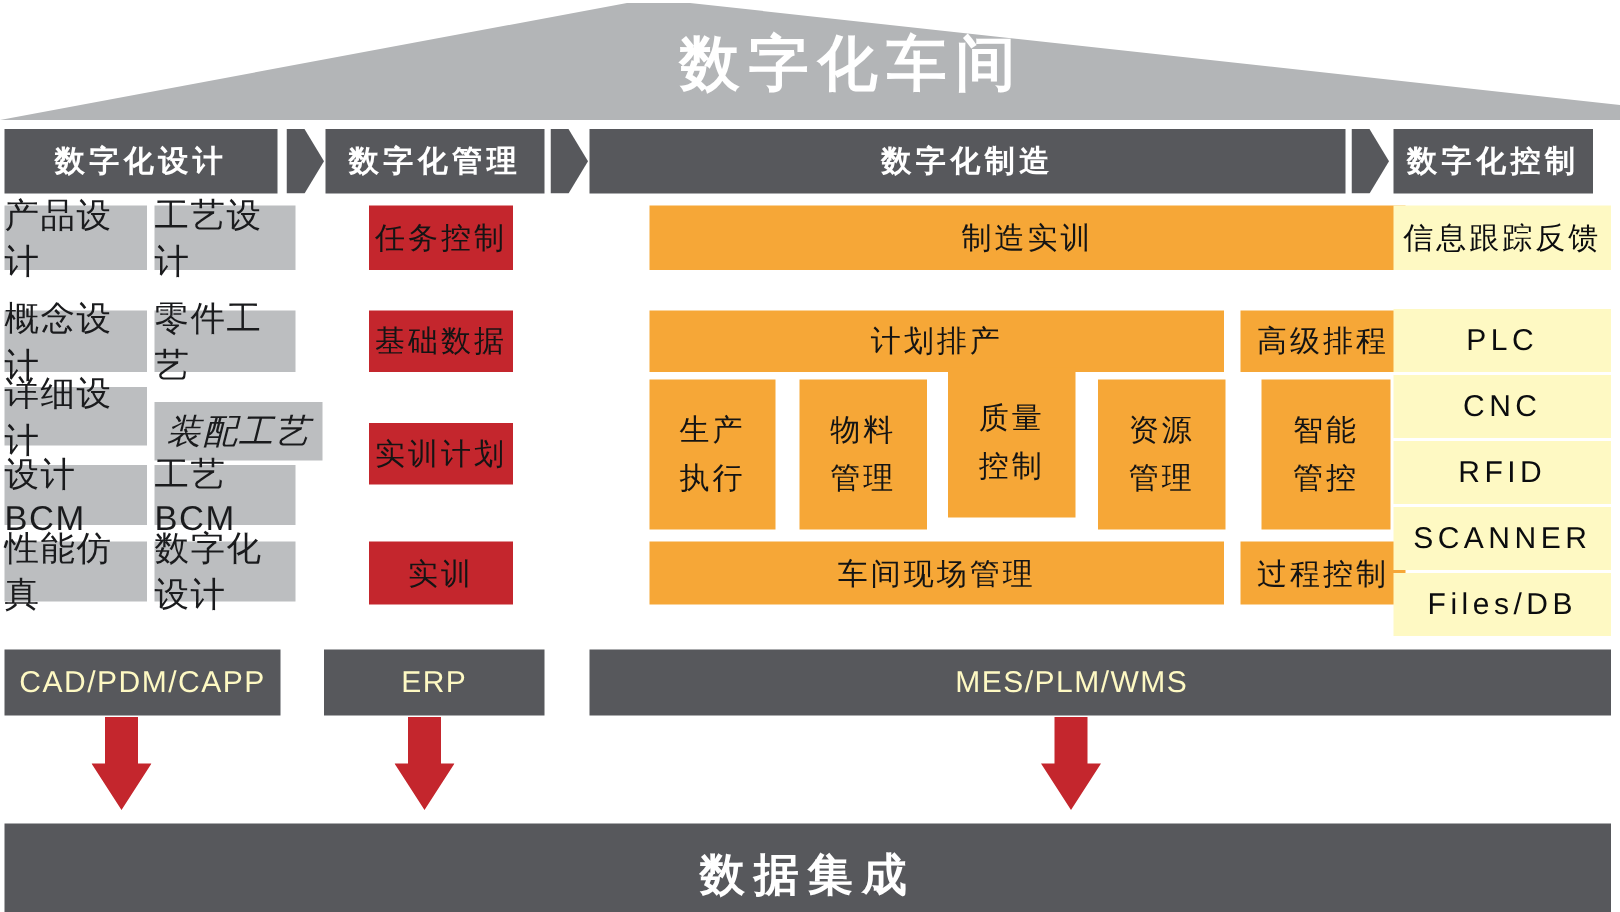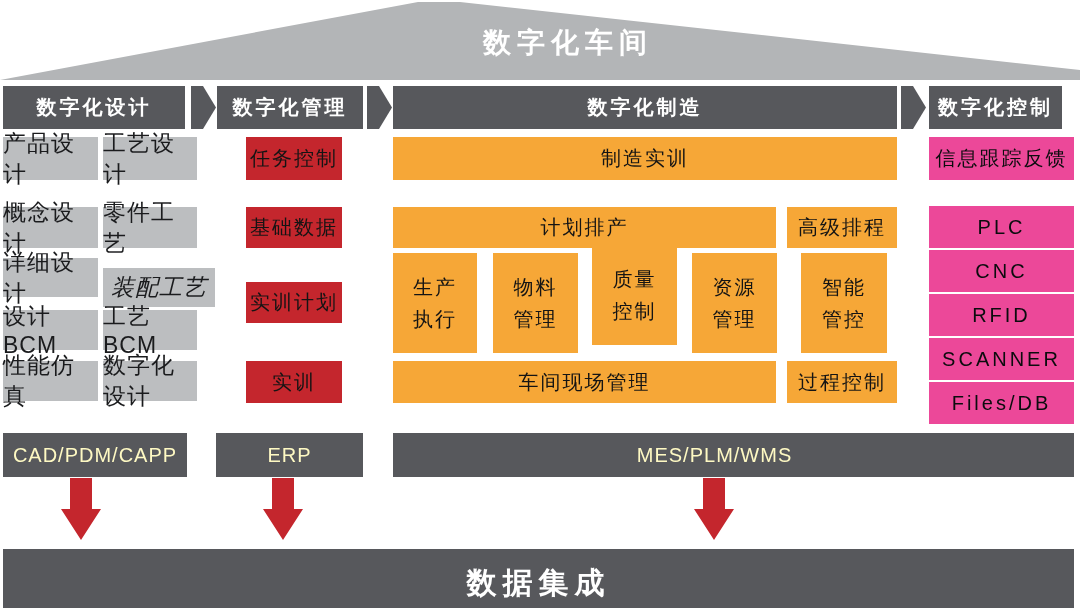--- a/index.html
+++ b/index.html
@@ -5,27 +5,27 @@
   html,body{margin:0;padding:0;background:#ffffff;}
   #stage{
     position:relative;width:1080px;height:608px;background:#ffffff;overflow:hidden;
     font-family:"Liberation Sans","DejaVu Sans",sans-serif;
   }
   .abs{position:absolute;}
   .box{display:flex;align-items:center;justify-content:center;box-sizing:border-box;}
   .hdr{background:#57585C;color:#ffffff;font-weight:bold;font-size:20px;letter-spacing:3px;}
   .gbox{background:#BCBEC0;color:#1A1B1D;font-size:23px;letter-spacing:1px;}
   .rbox{background:#C4262D;color:#141414;font-size:20px;letter-spacing:2px;}
-  .obox{background:#F6A737;color:#141414;font-size:20px;letter-spacing:2px;}
-  .bbox{background:#ec4899;color:#0B0C0E;font-size:20px;letter-spacing:3px;}
+  .obox{background:#F6A737;color:#141414;font-size:20px;letter-spacing:2px;margin-left:40px;}
+  .bbox{background:#fef9c3;color:#0B0C0E;font-size:20px;letter-spacing:3px;}
   .sys{background:#57585C;color:#fef9c3;font-size:20px;letter-spacing:1px;}
   .mes{padding-right:38px;}
   .module{white-space:pre-line;text-align:center;line-height:1.6;}
   .roof-title{
-    color:#ffffff;font-weight:bold;font-size:28px;letter-spacing:6px;
+    color:#ffffff;font-weight:bold;font-size:40px;letter-spacing:6px;
     text-align:center;line-height:44px;
   }
   .integration{
     background:#57585C;color:#ffffff;font-weight:bold;font-size:30px;letter-spacing:6px;margin-top:36px;
   }
   svg{display:block;}
 </style>
 </head>
 <body>
 

